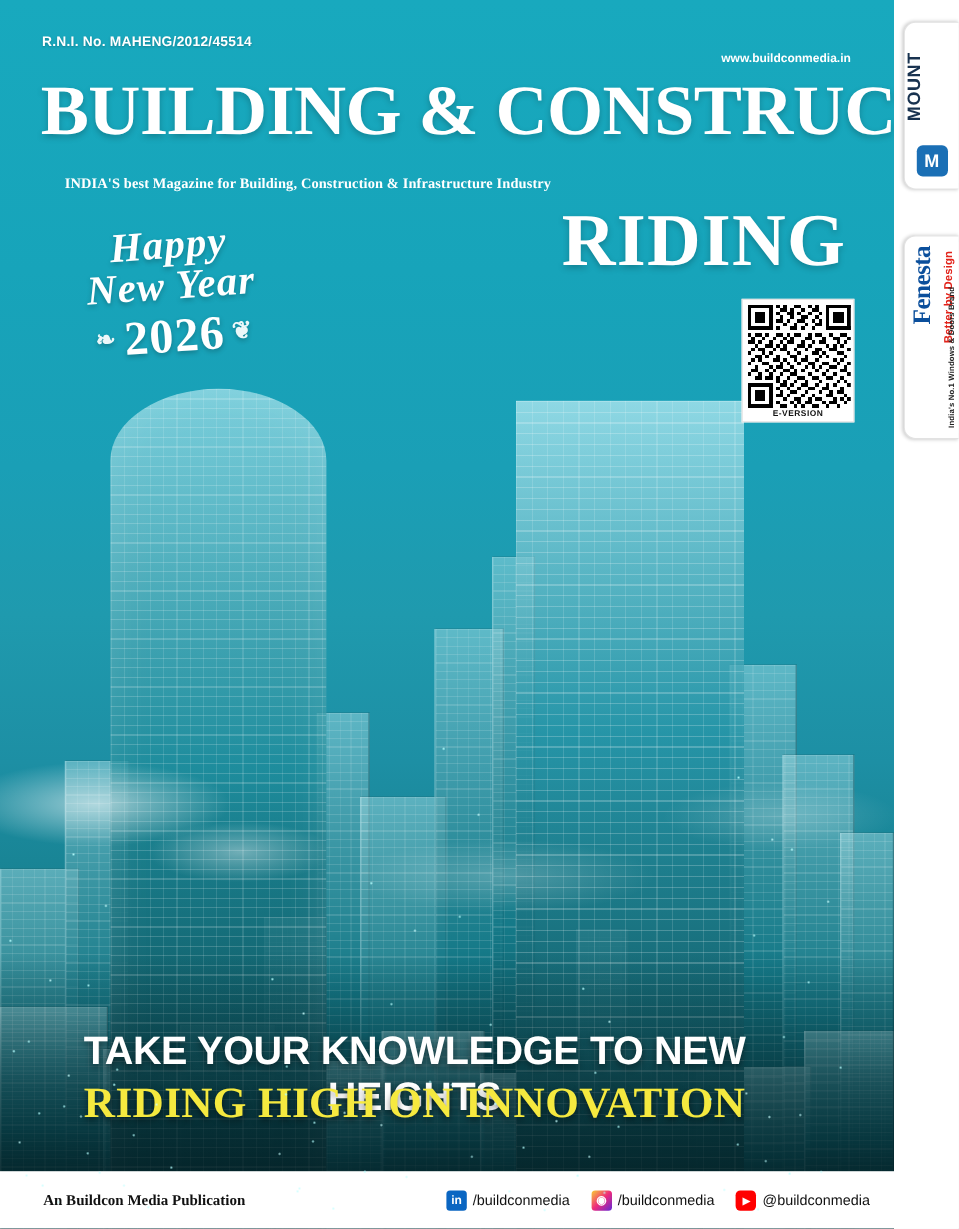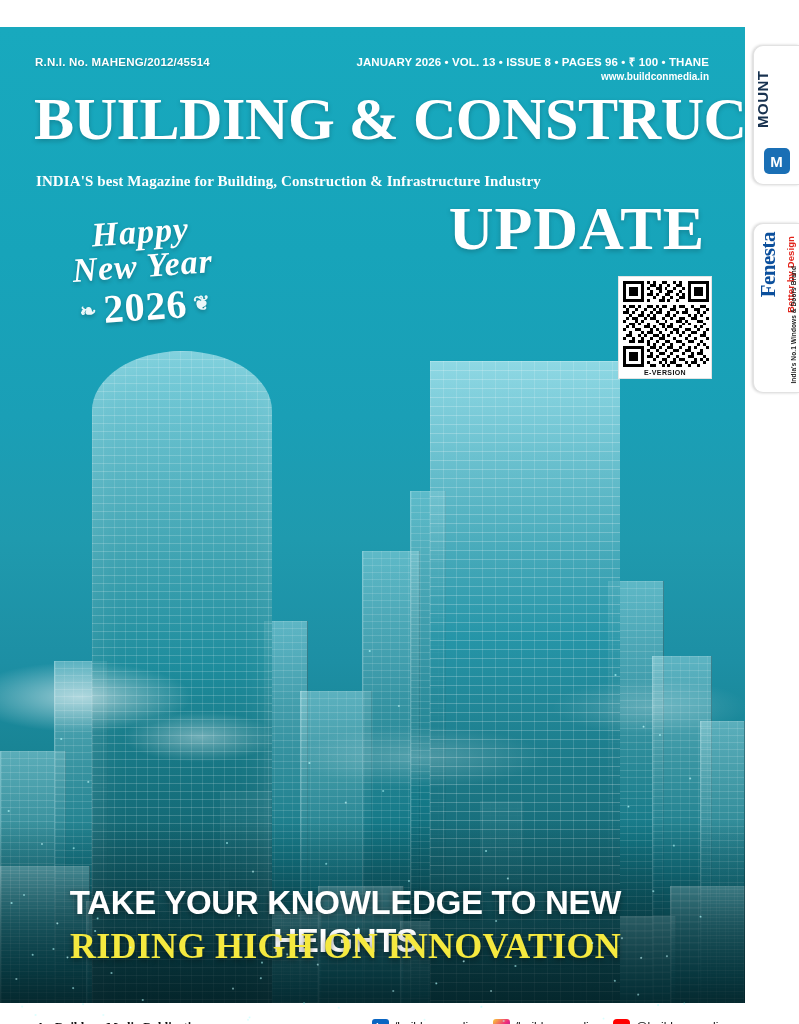--- a/index.html
+++ b/index.html
@@ -6,21 +6,20 @@
   html, body {
     width: 799px; height: 1024px;
     background: #ffffff;
     font-family: "Liberation Sans", sans-serif;
     overflow: hidden;
   }
   .page {
     position: relative;
     width: 799px; height: 892px;
     background: #ffffff;
-    margin-top: 27px;
   }
   
   .cover {
     position: absolute;
     left: 0; top: 0;
     width: 745px; height: 1024px;
     overflow: hidden;
     background: #17a6bb;
   }
   
@@ -132,22 +131,22 @@
     font-family: "Liberation Serif", serif;
     font-weight: bold;
     font-size: 59px;
     letter-spacing: -0.5px;
     white-space: nowrap;
     text-shadow: 0 2px 5px rgba(0,0,0,.22);
     transform: scaleX(1.02);
     transform-origin: left center;
   }
   .tagline {
-    position: absolute; left: 36px; top: 146px;
-    color: #ffffff; font-weight: bold; font-size: 15px;
+    position: absolute; left: 54px; top: 146px;
+    color: #ffffff; font-weight: bold; font-size: 12px;
     font-family: "Liberation Serif", serif;
     letter-spacing: .1px;
   }
   .update {
     position: absolute; right: 40px; top: 166px;
     color: #ffffff;
     font-family: "Liberation Serif", serif;
     font-weight: bold;
     font-size: 62px;
     letter-spacing: 1px;
@@ -329,26 +328,25 @@
 
       <div class="tower-main"></div>
       <div class="tower-glass"></div>
 
       <div class="ground-haze"></div>
     </div>
 
     <div class="clouds"></div>
 
     <div class="rni">R.N.I. No. MAHENG/2012/45514</div>
-    <div class="issue-line">JANUARY 2026 • VOL. 13 • ISSUE 8 • PAGES 96 • ₹ 100 • THANE</div>
     <div class="site-line">www.buildconmedia.in</div>
 
     <div class="masthead">BUILDING &amp; CONSTRUCTION</div>
     <div class="tagline">INDIA'S best Magazine for  Building, Construction &amp; Infrastructure Industry</div>
-    <div class="update">UPDATE</div>
+    <div class="update">RIDING</div>
 
     <div class="hny">
       <div class="l1">Happy</div>
       <div class="l2">New Year</div>
       <div class="l3">
         <span class="orn">❧</span>
         <span>2026</span>
         <span class="orn">❦</span>
       </div>
     </div>

